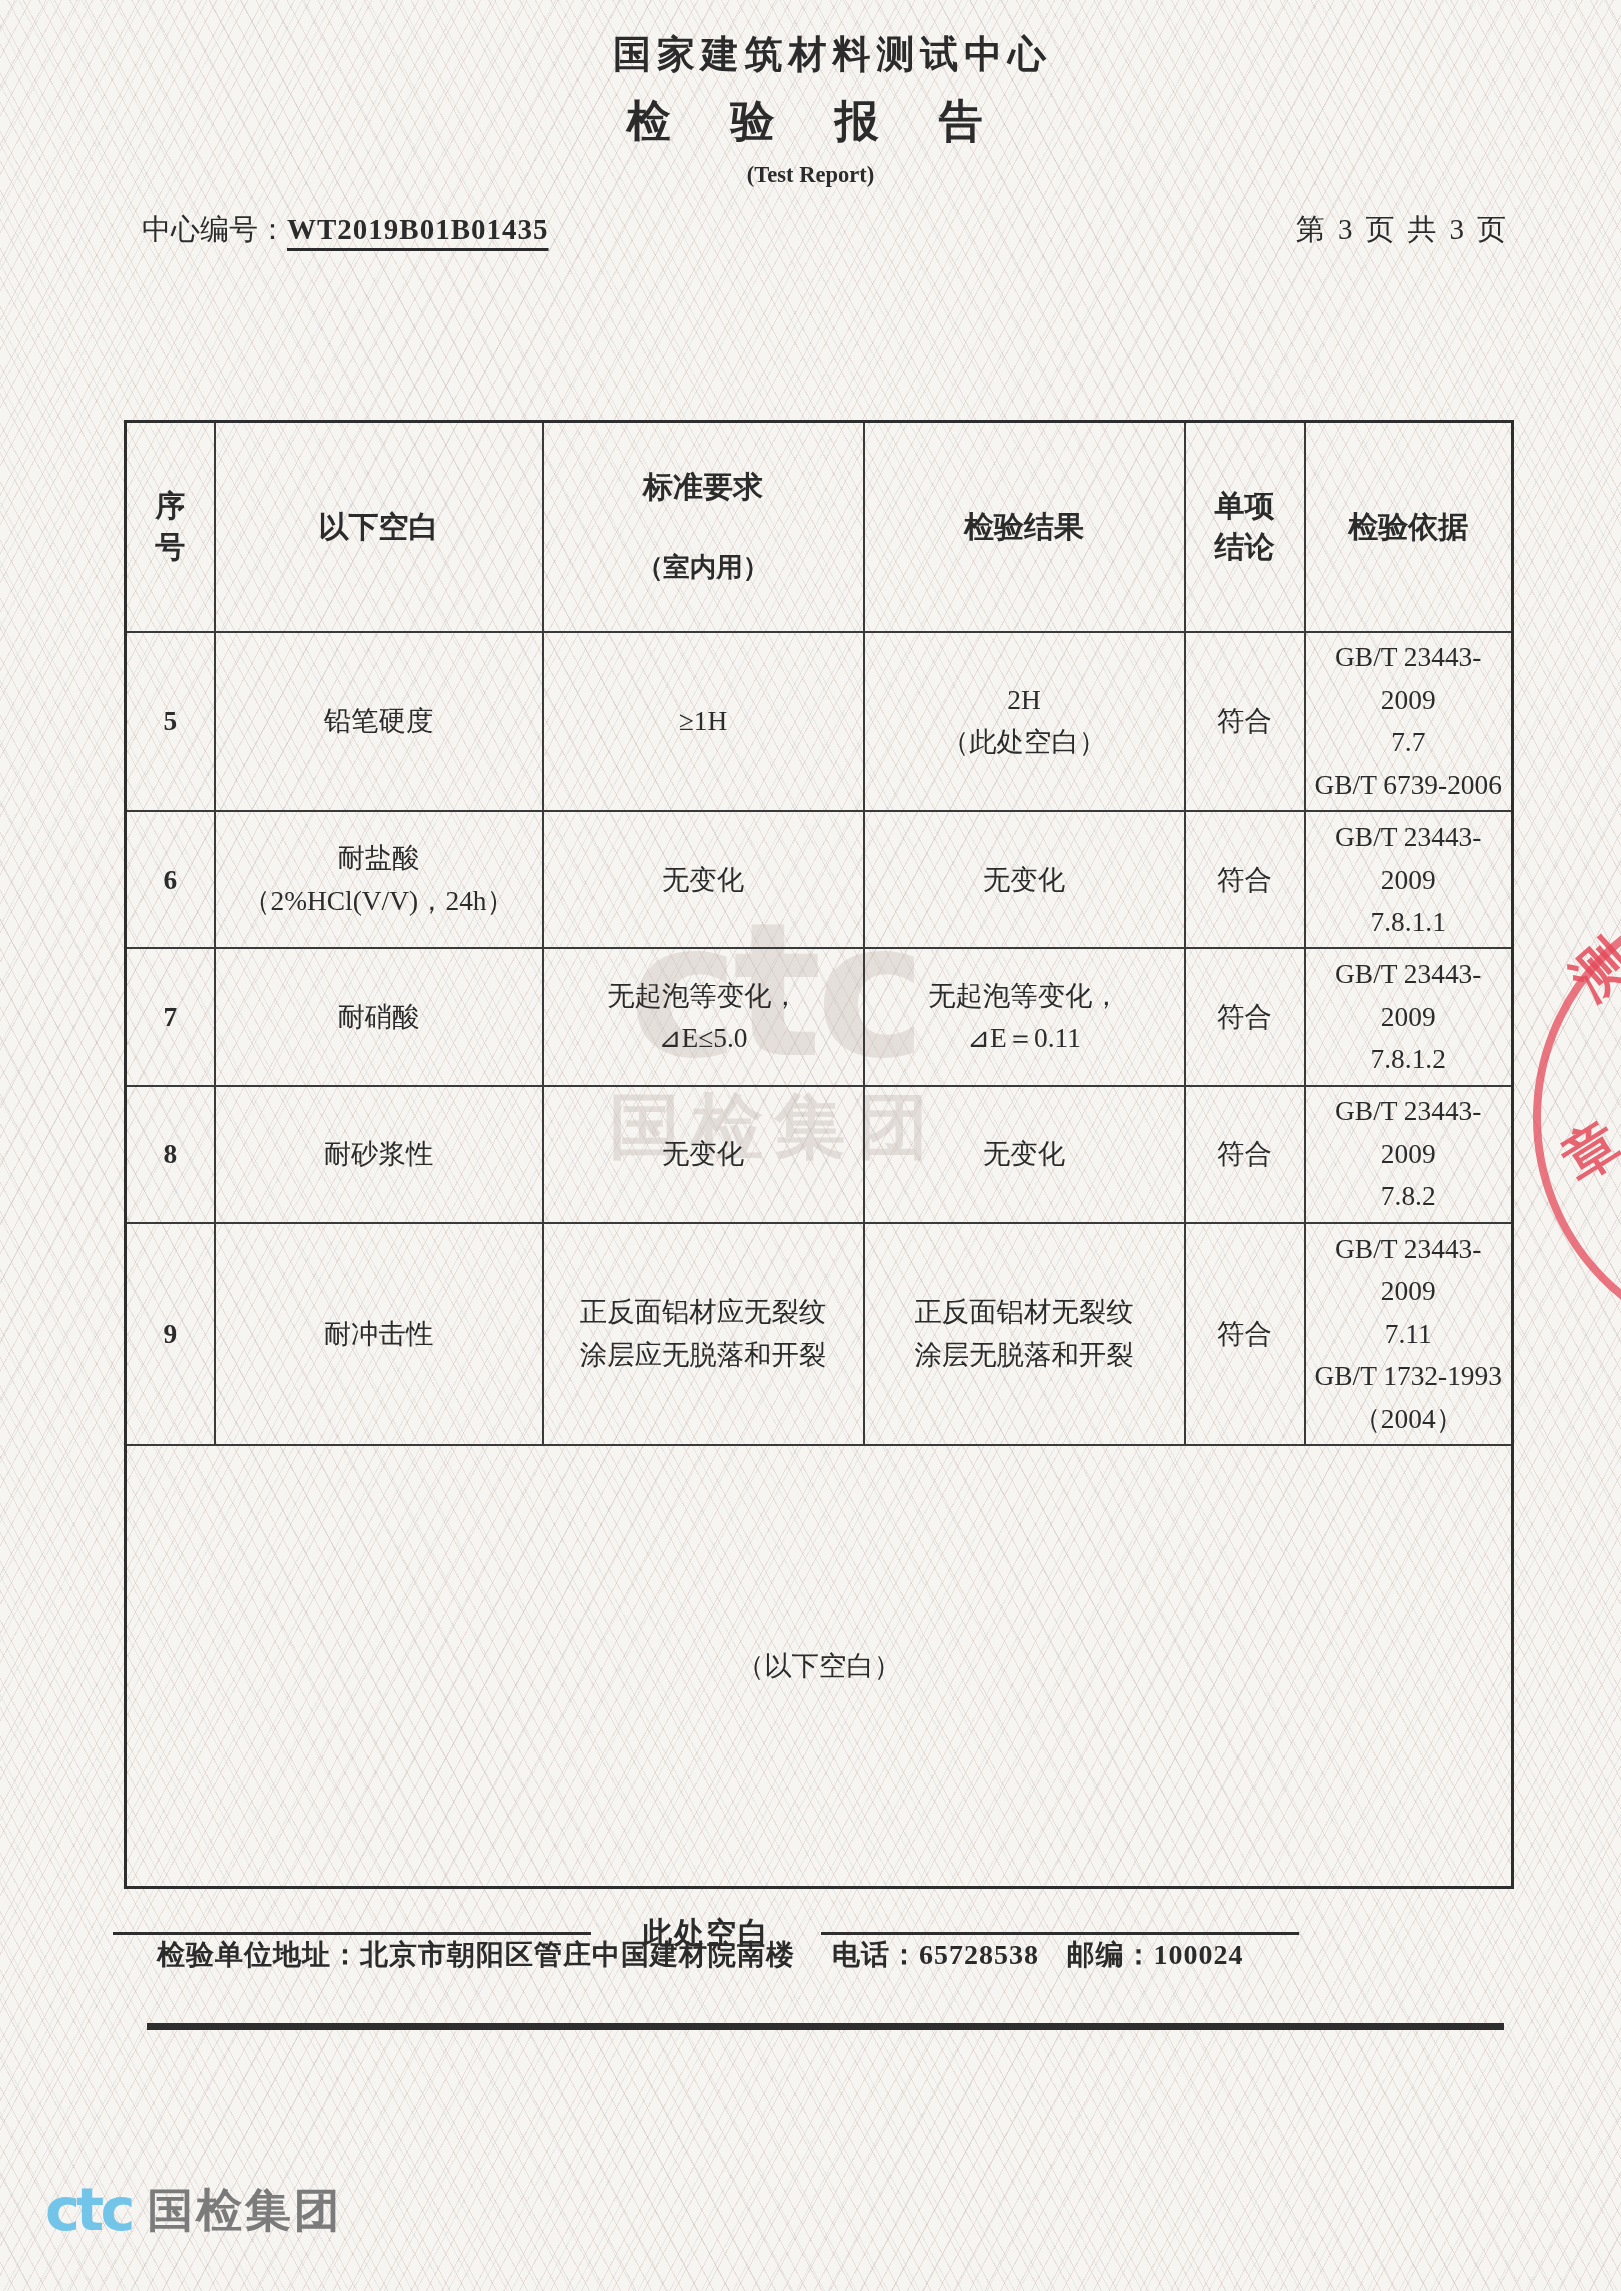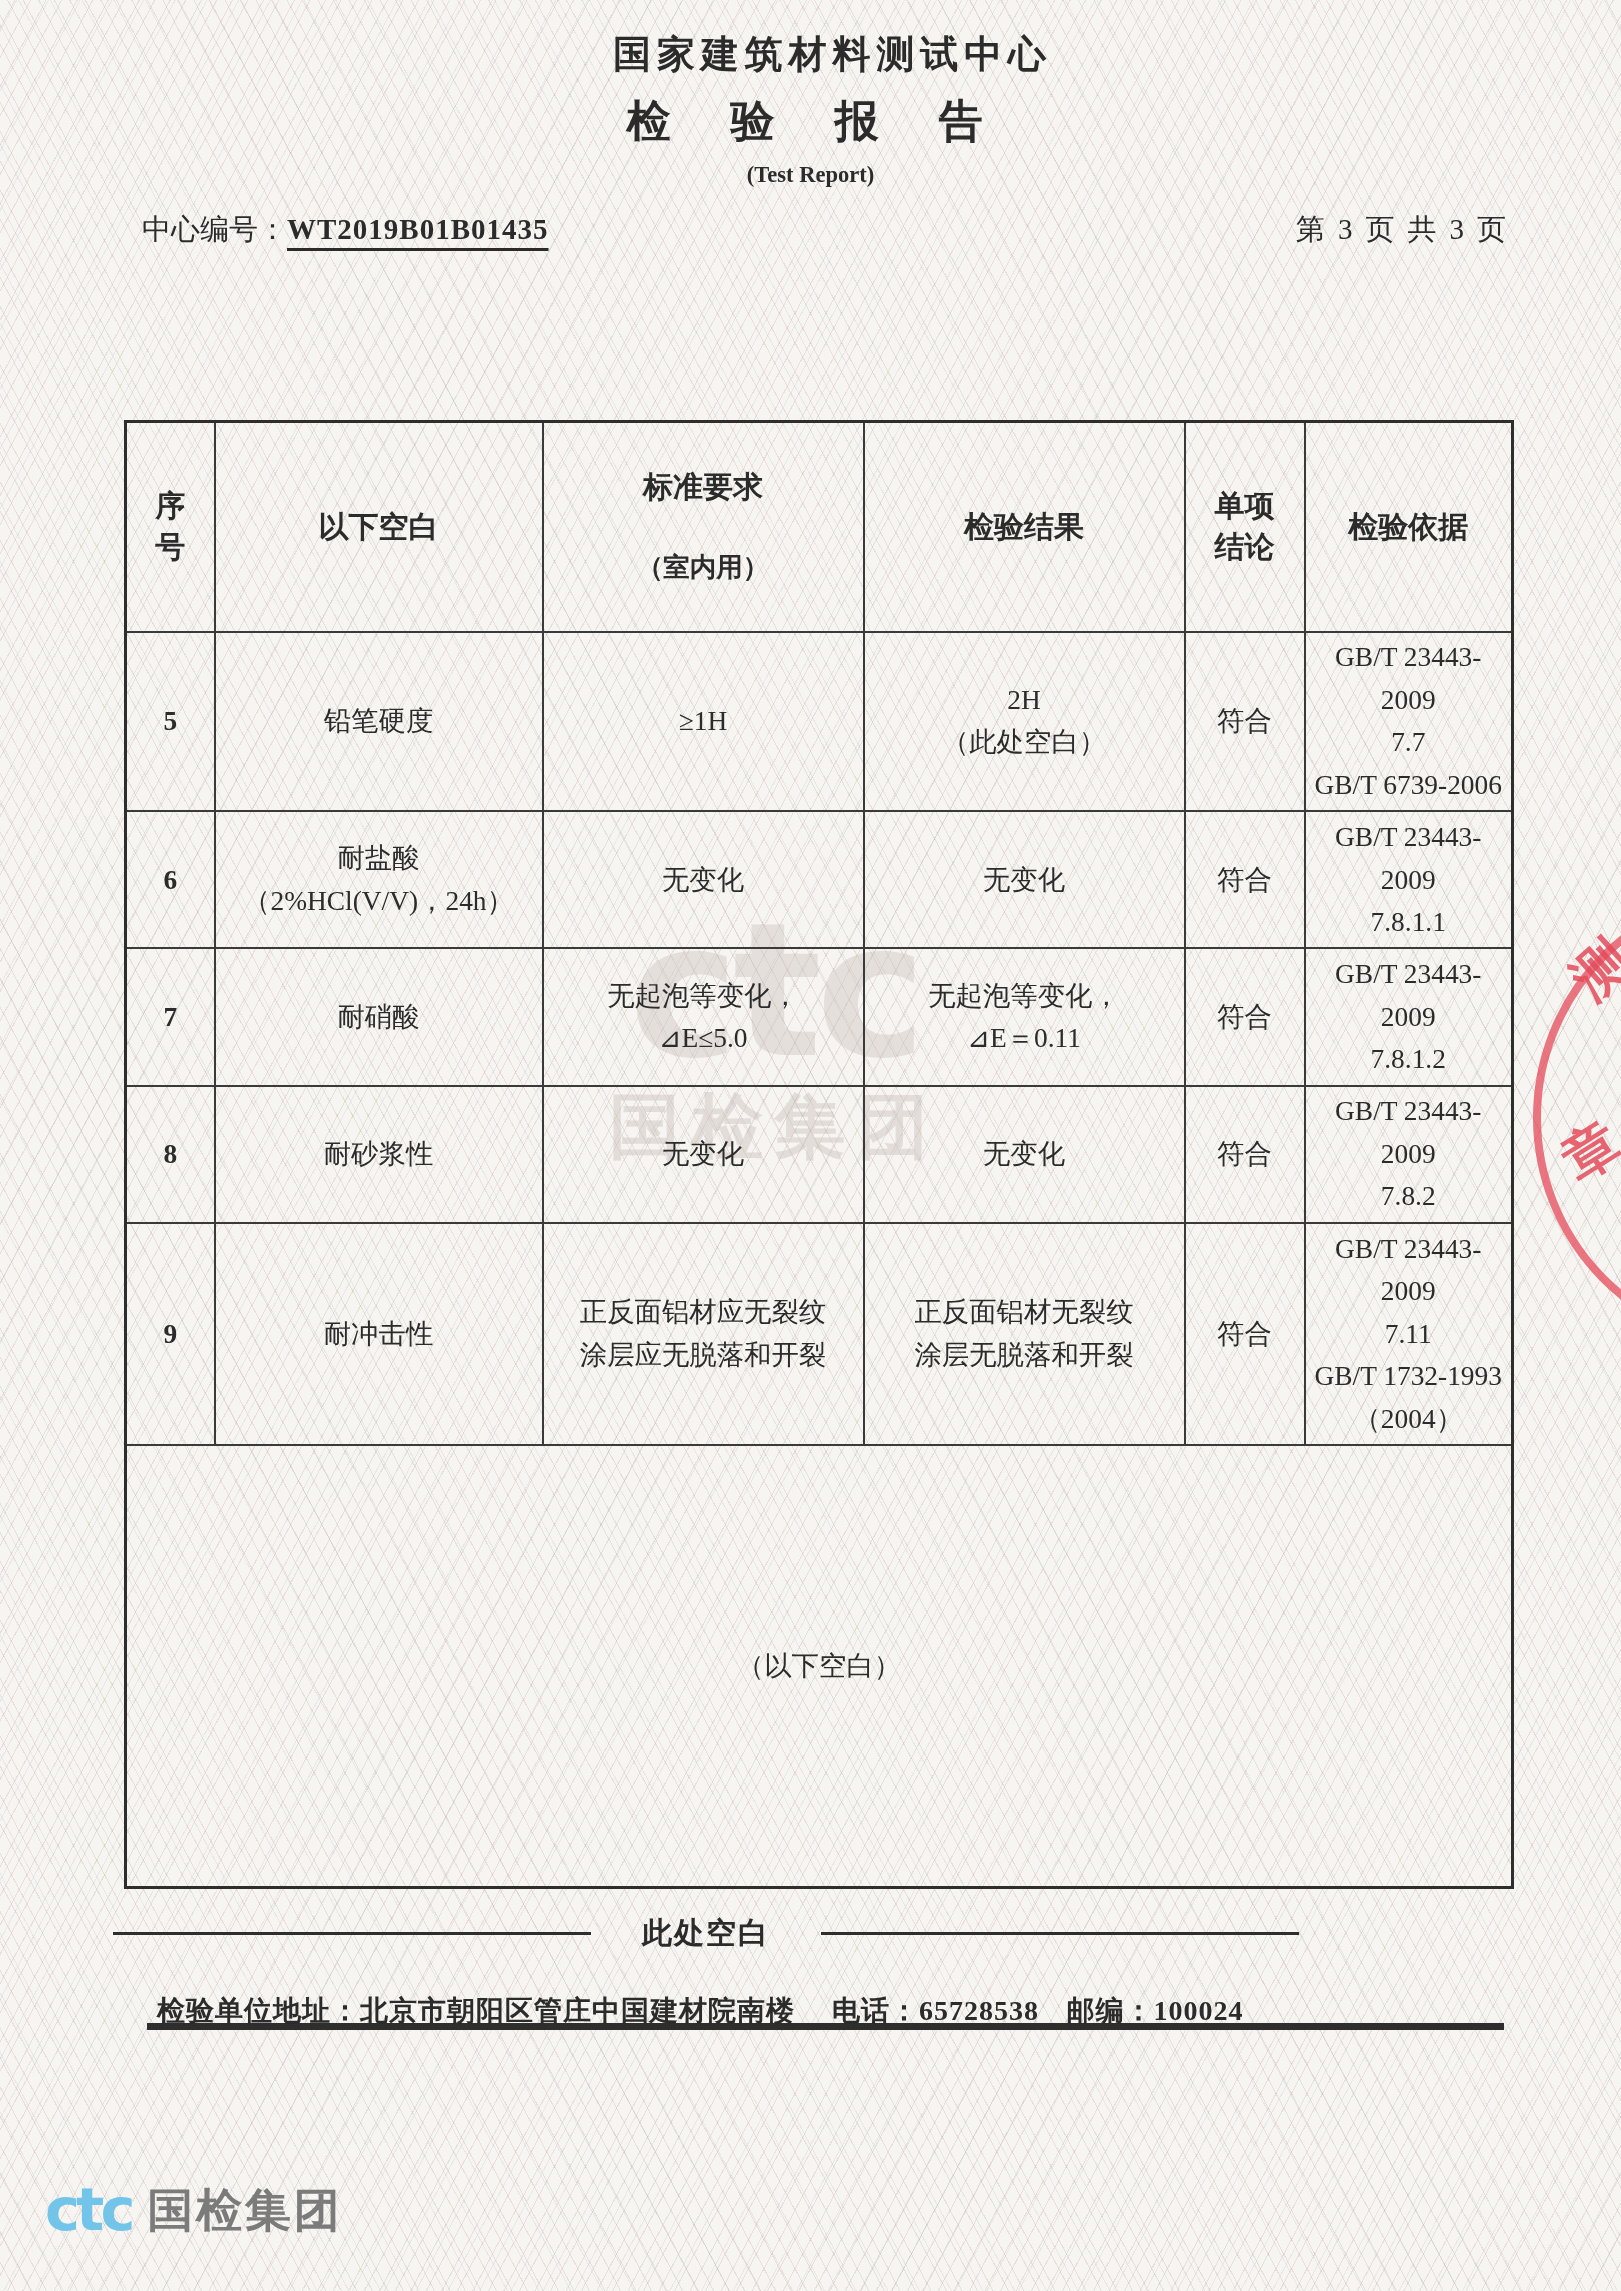--- a/index.html
+++ b/index.html
@@ -43,21 +43,21 @@
   td.blank-cell { vertical-align:top; text-align:left; padding:11.8px 0 0 15.7px; height:432px; }
   td.remark-cell { text-align:left; padding-left:17.6px; height:124px; }
   .remark-label { font-size:30px; font-weight:bold; }
   .remark-value { font-size:27.4px; }
 
   .end-row { position:absolute; top:1913px; left:113px; width:1396px; display:flex; align-items:center; z-index:1; }
   .end-dash { height:3.9px; background:#2e2e2e; flex:0 0 478px; }
   .end-text { font-size:30px; font-weight:bold; margin:0 51px; letter-spacing:2px; white-space:nowrap; }
 
   .footer-rule { position:absolute; top:2023px; left:147px; width:1357px; height:6.9px; background:#2e2e2e; z-index:1; }
-  .footer-text { position:absolute; top:1992px; left:157px; font-size:28px; font-weight:600; letter-spacing:1px; z-index:1; white-space:nowrap; }
+  .footer-text { position:absolute; top:1936px; left:157px; font-size:28px; font-weight:600; letter-spacing:1px; z-index:1; white-space:nowrap; }
   .footer-text .num { font-weight:bold; }
   .footer-gap { display:inline-block; width:37px; }
 
   .logo { position:absolute; top:2180px; left:45px; display:flex; align-items:center; z-index:1;
           font-family:"DejaVu Sans","Liberation Sans",sans-serif; }
   .logo-mark { font-size:59px; font-weight:bold; color:#72c5e9; letter-spacing:-3.9px; line-height:1; }
   .logo-name { font-size:46px; font-weight:bold; color:#7b7b7b; margin-left:15.7px; letter-spacing:2.9px; line-height:1; }
 
   .stamp-circle { position:absolute; left:1533px; top:885px; width:449px; height:449px;
                   border:8.8px solid rgba(228,74,90,0.75); border-radius:50%; z-index:2; pointer-events:none; }

